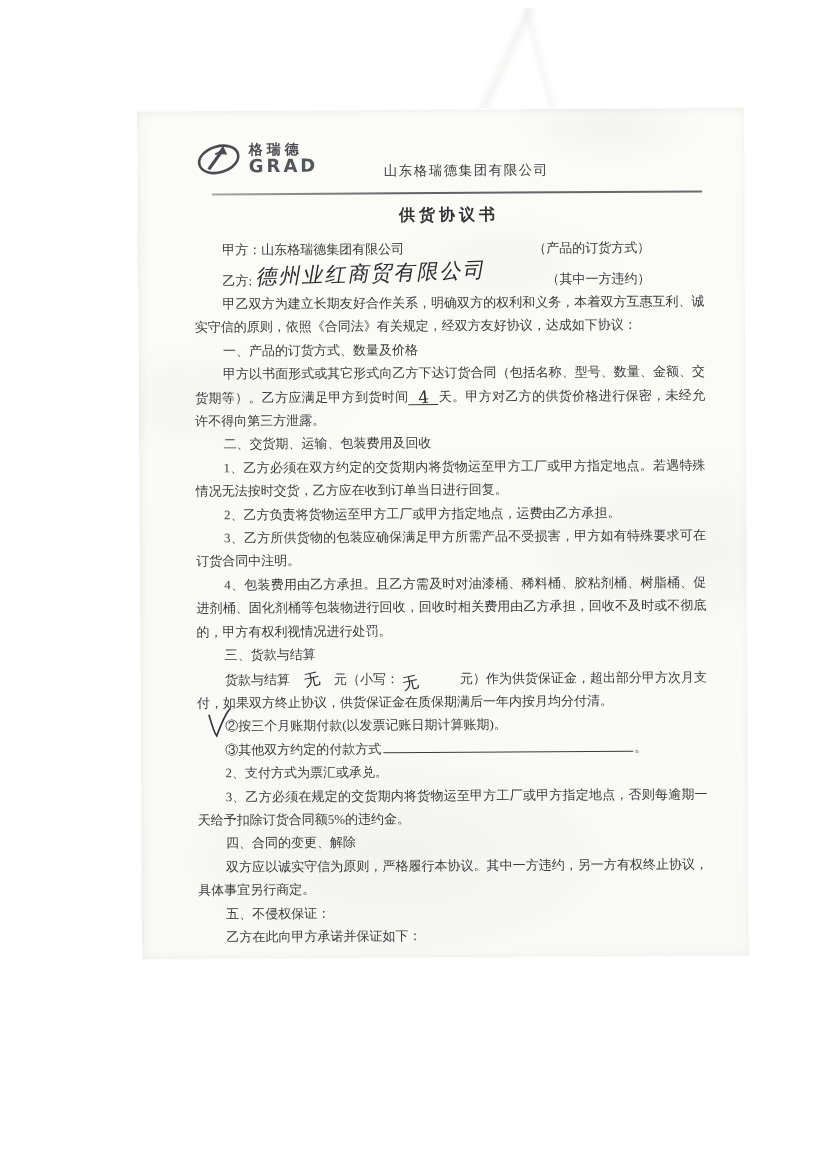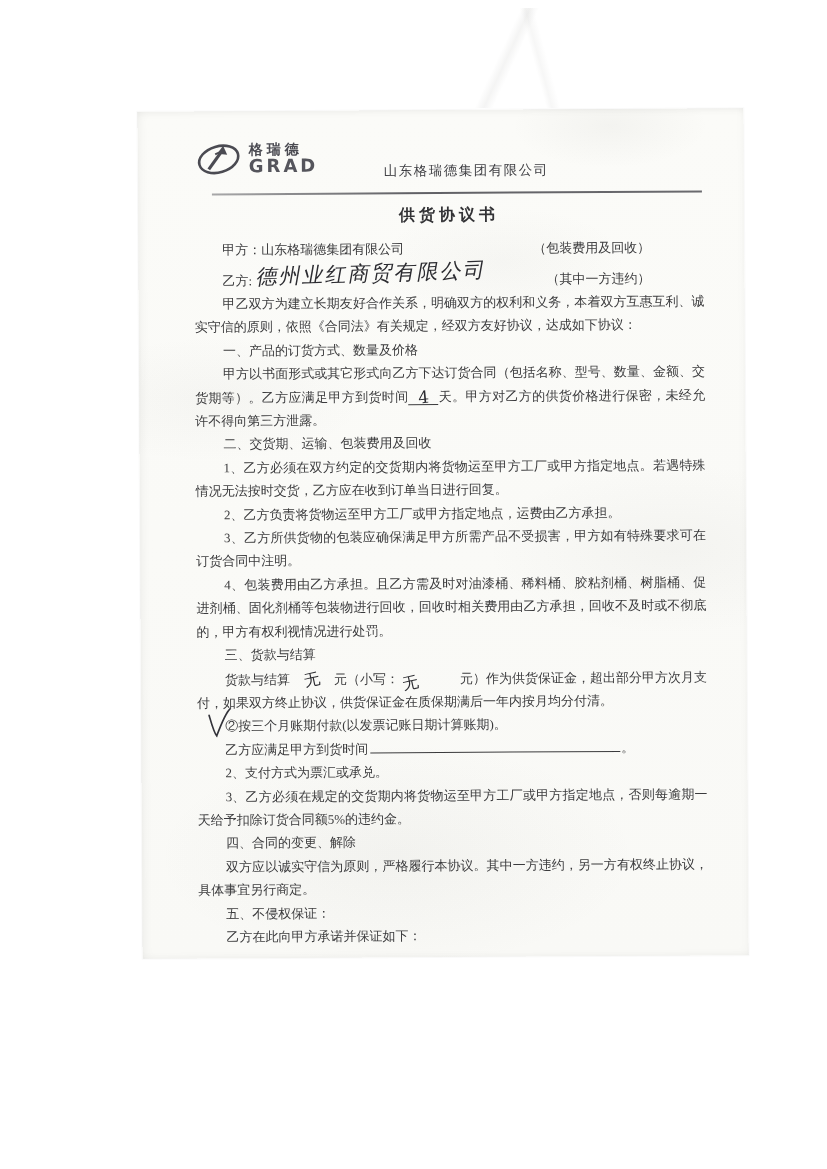--- a/index.html
+++ b/index.html
@@ -188,21 +188,21 @@
           </div>
         </div>
         <div class="company-name">山东格瑞德集团有限公司</div>
         <div class="header-rule"></div>
       </div>
 
       <div class="doc-title">供货协议书</div>
 
       <div class="party-row">
         <span class="party-left">甲方：山东格瑞德集团有限公司</span>
-        <span>（包装费用及回收）</span>
+        <span>（产品的订货方式）</span>
       </div>
       <div class="party-row">
         <span class="party-left">
           <span>乙方:</span>
           <span class="hand hand-name">德州业红商贸有限公司</span>
         </span>
         <span>（其中一方违约）</span>
       </div>
 
       <div class="bodytext">
@@ -220,21 +220,21 @@
         <p>三、货款与结算</p>
         <p><span>货款与结算</span><span class="hand hand-wu">无</span><span>元（小写：</span><span class="hand hand-wu second">无</span><span>元）作为供货保证金，超出部分甲方次月支付，如果双方终止协议，供货保证金在质保期满后一年内按月均分付清。</span></p>
 
         <p class="clause-checked">
           <svg class="check-mark" width="24" height="32" viewBox="0 0 24 32">
             <path d="M2,8 C4,15 7,26 9.5,28.5 C12,22 18,6 23,1.5" fill="none" stroke="#33333a" stroke-width="1.7" stroke-linecap="round"></path>
           </svg>
           <span>②按三个月账期付款(以发票记账日期计算账期)。</span>
         </p>
 
-        <p><span>乙方应满足甲方到货时间</span><span class="blank-line"></span><span>。</span></p>
+        <p><span>③其他双方约定的付款方式</span><span class="blank-line"></span><span>。</span></p>
 
         <p>2、支付方式为票汇或承兑。</p>
         <p>3、乙方必须在规定的交货期内将货物运至甲方工厂或甲方指定地点，否则每逾期一天给予扣除订货合同额5%的违约金。</p>
 
         <p>四、合同的变更、解除</p>
         <p>双方应以诚实守信为原则，严格履行本协议。其中一方违约，另一方有权终止协议，具体事宜另行商定。</p>
 
         <p>五、不侵权保证：</p>
         <p>乙方在此向甲方承诺并保证如下：</p>
       </div>

